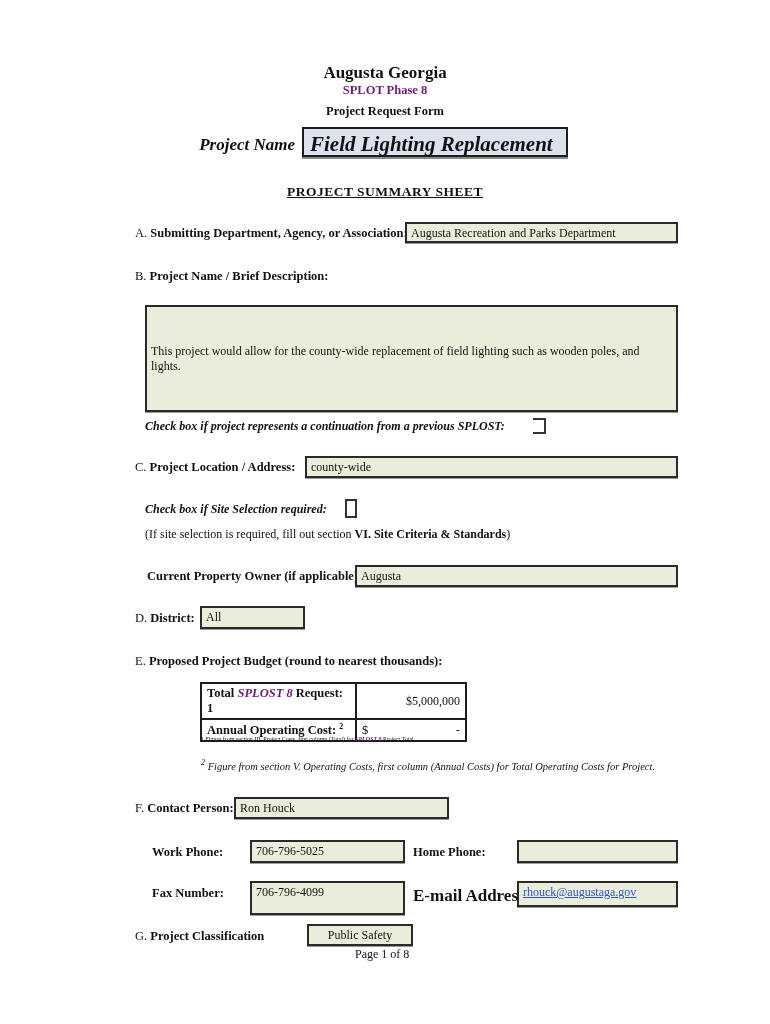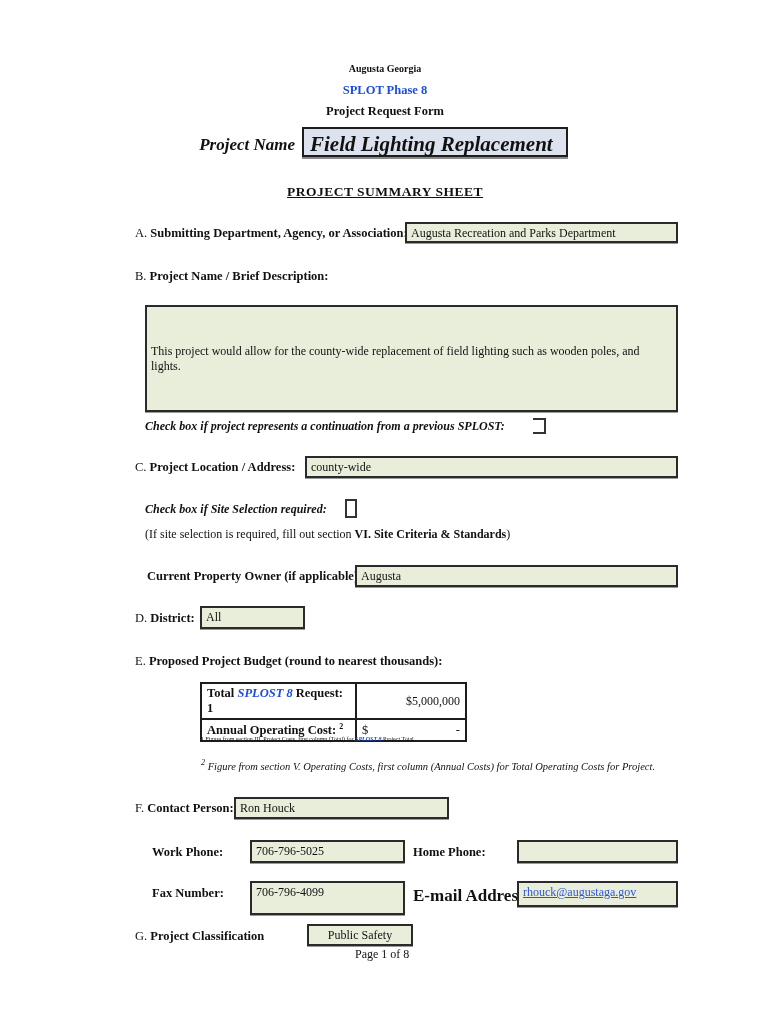--- a/index.html
+++ b/index.html
@@ -5,21 +5,21 @@
   html,body { margin:0; padding:0; background:#ffffff; }
   #page {
     position:relative; width:770px; height:1024px; background:#ffffff;
     font-family:"Liberation Serif","DejaVu Serif",serif; color:#111;
     overflow:hidden;
   }
   .abs { position:absolute; }
   .b { font-weight:bold; }
   .i { font-style:italic; }
   .center { text-align:center; width:770px; left:0; }
-  .blue { color:#1d4ed8; }
+  .blue { color:#701a75; }
   .sec-label { font-size:12.5px; }
   .sec-letter { font-weight:normal; }
   .field {
     background:#e9eedb; border:2px solid #2a2a2a;
     box-shadow:0 1px 0 #9a9a9a; box-sizing:border-box;
     font-size:12px; padding:2px 4px; overflow:hidden; white-space:nowrap;
   }
   .namebox {
     background:#dce3ef; border:2px solid #1d1d1d; box-shadow:0 2px 0 #8a8a8a;
     box-sizing:border-box; font-size:21px; font-weight:bold; font-style:italic;
@@ -35,21 +35,21 @@
   .budget-table .val { text-align:right; font-size:12px; font-weight:normal; }
   sup { font-size:8px; }
   a.email { color:#2f55cf; text-decoration:underline; }
   .title-underline { text-decoration:underline; letter-spacing:0.5px; }
 </style>
 </head>
 <body>
 
 <div id="page">
 
-  <div class="abs center b" style="top:63px; font-size:10px;">Augusta Georgia</div>
+  <div class="abs center b" style="top:63px; font-size:17px;">Augusta Georgia</div>
   <div class="abs center b blue" style="top:83px; font-size:12.5px;">SPLOT Phase 8</div>
   <div class="abs center b" style="top:104px; font-size:12.5px;">Project Request Form</div>
 
   <div class="abs b i" style="left:100px; top:135px; width:195px; text-align:right; font-size:17px;">Project Name</div>
   <div class="abs namebox" style="left:302px; top:127px; width:266px; height:30px;">Field Lighting Replacement</div>
 
   <div class="abs center b title-underline" style="top:184px; font-size:13.5px;">PROJECT SUMMARY SHEET</div>
 
   <div class="abs sec-label" style="left:135px; top:226px;">
     <span class="sec-letter">A.</span>

